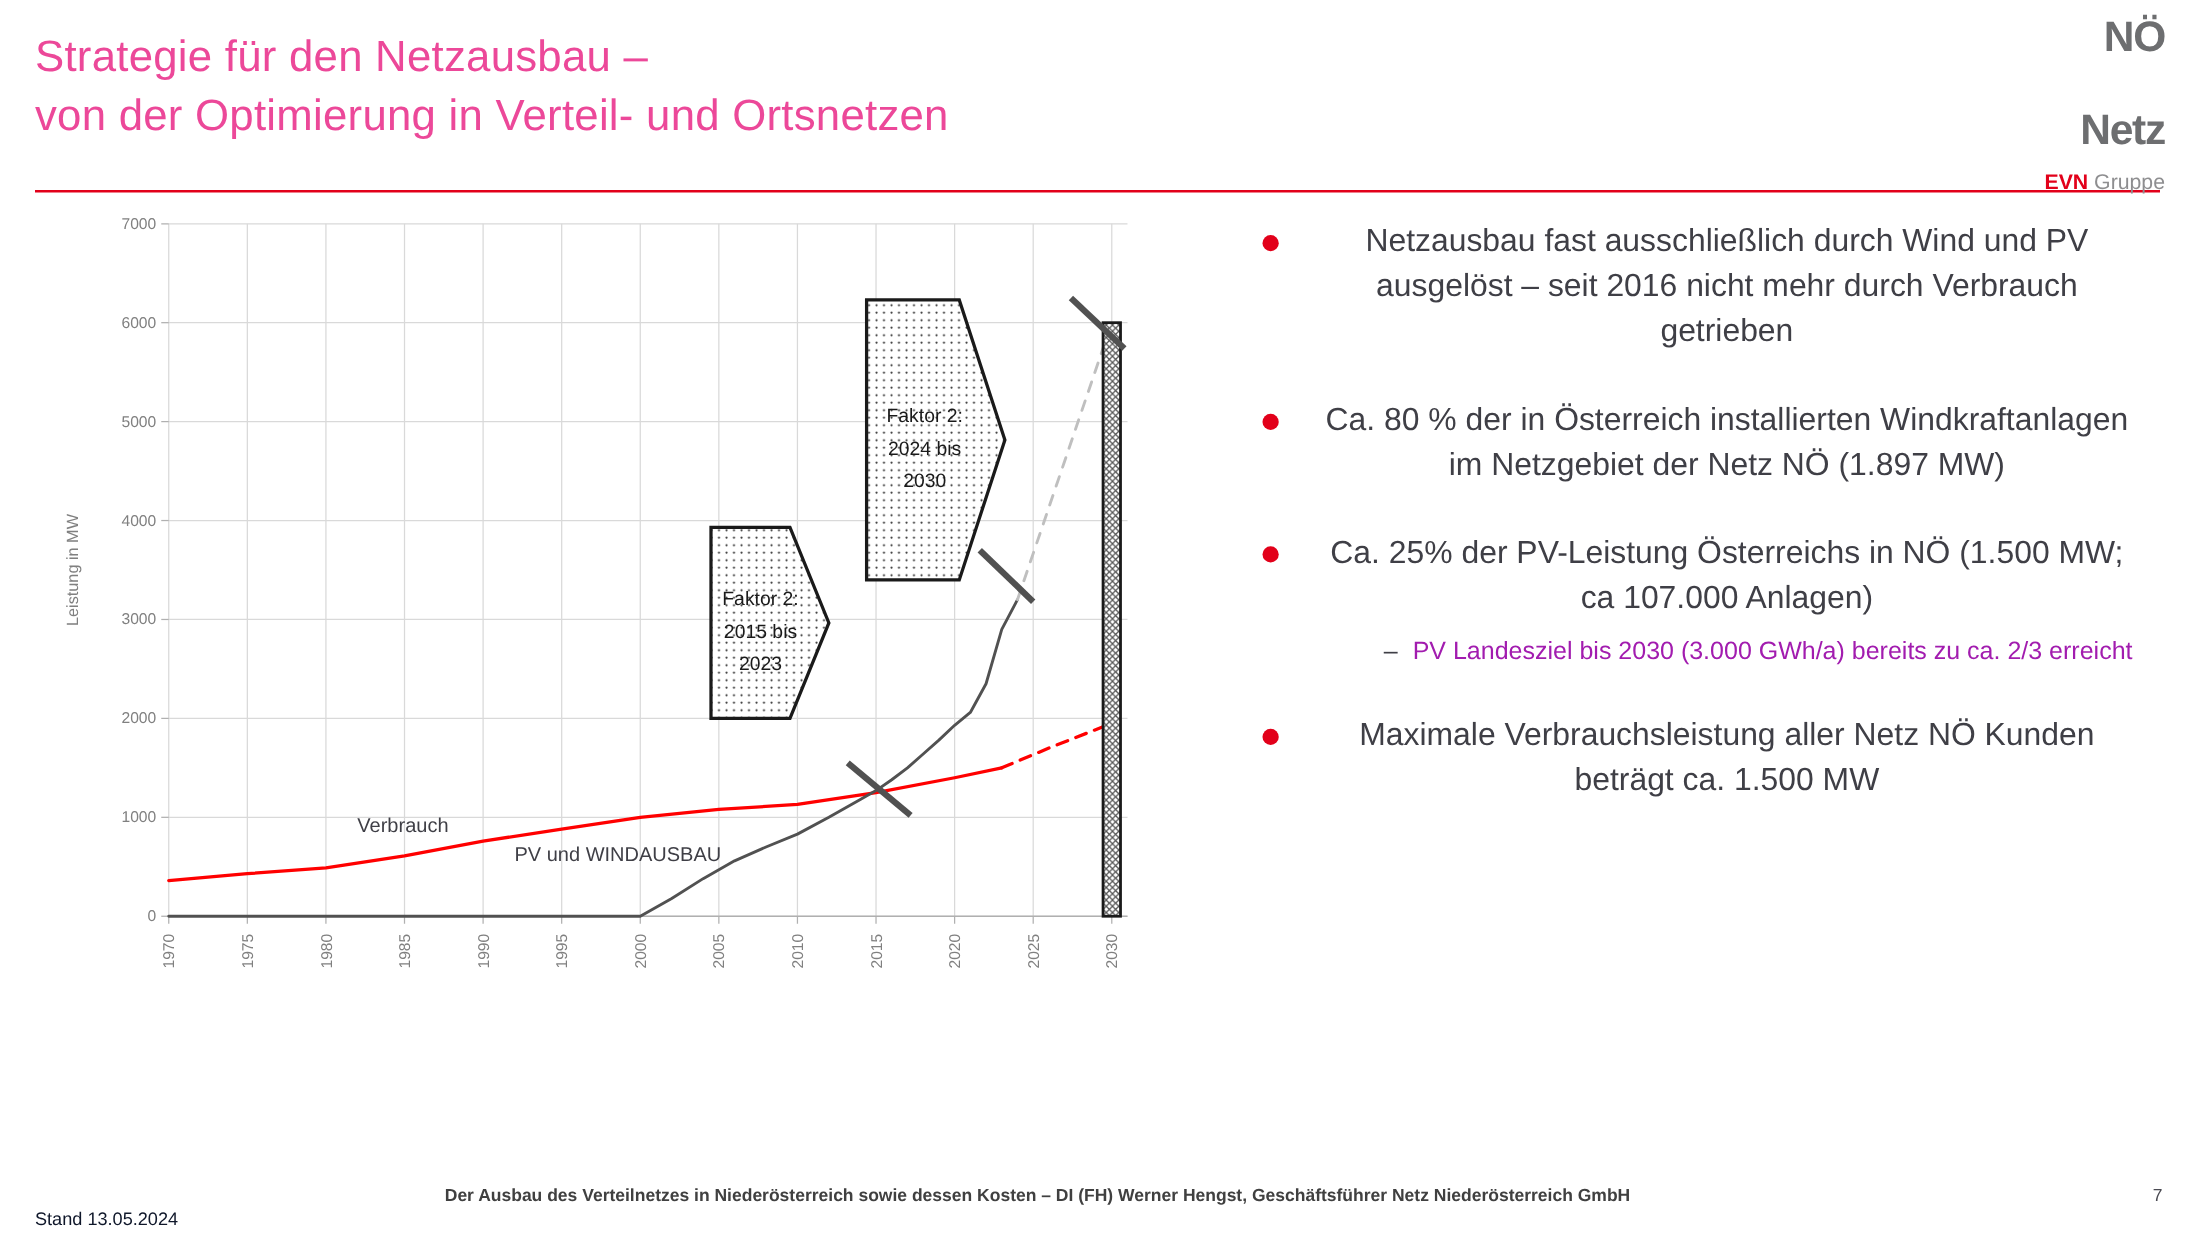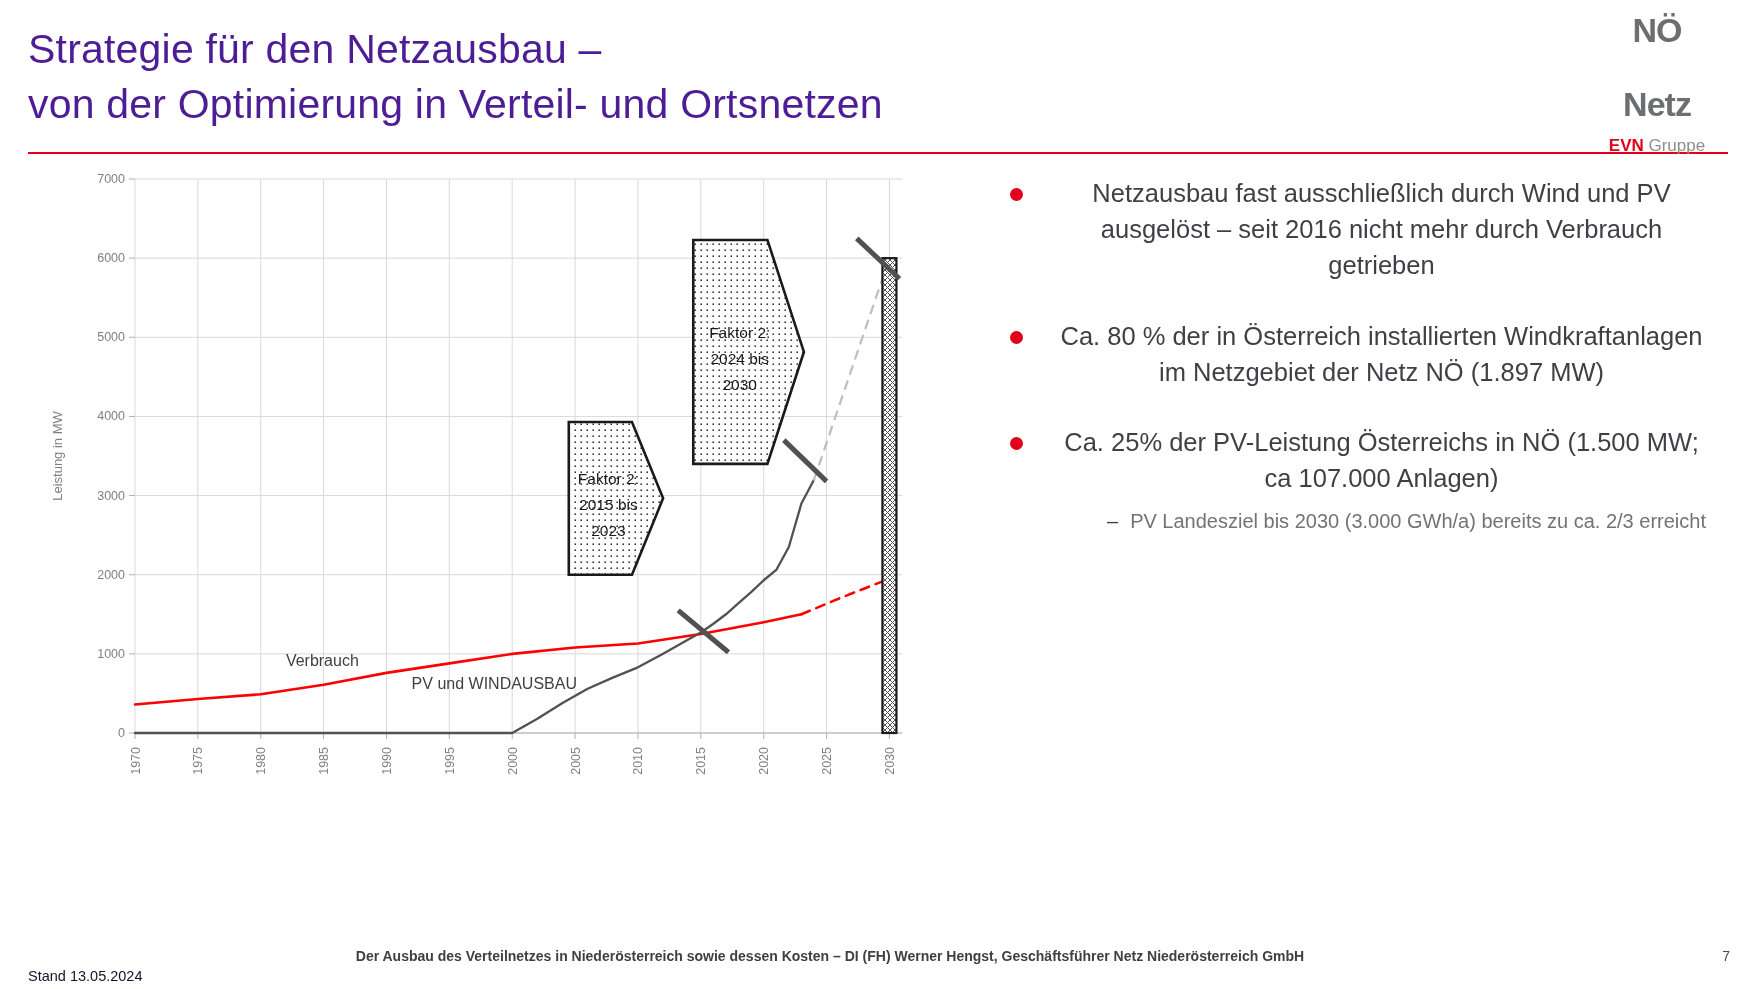--- a/index.html
+++ b/index.html
@@ -6,51 +6,51 @@
   body{
     width:1756px;height:989px;background:#ffffff;
     font-family:"Liberation Sans",sans-serif;
     color:#3f3f46;position:relative;overflow:hidden;
   }
   .slide{position:absolute;inset:0;}
 
   
   .title{
     position:absolute;left:28px;top:22px;width:1000px;
-    font-size:41px;line-height:1.35;font-weight:300;
-    color:#4c1d95;letter-spacing:.2px;white-space:pre-line;
+    font-size:35px;line-height:1.35;font-weight:300;
+    color:#ec4899;letter-spacing:.2px;white-space:pre-line;
   }
   .rule{
     position:absolute;left:28px;top:152px;width:1700px;height:2px;
     background:#e2001a;
   }
 
   
-  .logo{position:absolute;right:24px;top:14px;width:150px;text-align:center;}
+  .logo{position:absolute;right:24px;top:14px;width:150px;text-align:right;}
   .logo .l1{font-size:34px;font-weight:bold;color:#6d6e70;line-height:.95;letter-spacing:-1px;}
   .logo .l2{font-size:34px;font-weight:bold;color:#6d6e70;line-height:1.0;letter-spacing:-1px;margin-top:41px;}
   .logo .l3{margin-top:16px;font-size:17px;font-weight:bold;color:#e2001a;line-height:1;}
   .logo .l3 .gr{color:#8e8e90;font-weight:normal;}
 
   
   .chartwrap{position:absolute;left:40px;top:165px;width:880px;height:680px;}
   svg{display:block;}
   .axlabel{fill:#808080;font-size:12.5px;font-family:"Liberation Sans",sans-serif;}
   .ytitle{fill:#808080;font-size:13px;font-family:"Liberation Sans",sans-serif;}
   .serieslabel{fill:#3f3f46;font-size:16px;font-family:"Liberation Sans",sans-serif;}
   .calloutText{fill:#1a1a1a;font-size:15.5px;font-family:"Liberation Sans",sans-serif;text-anchor:middle;}
 
   
   .bullets{position:absolute;left:1010px;top:175px;width:700px;}
   .bullet{display:flex;align-items:flex-start;margin-bottom:34px;}
   .dot{flex:0 0 auto;width:13px;height:13px;border-radius:50%;background:#e2001a;margin-top:13px;margin-right:30px;}
   .btext{font-size:25.5px;line-height:1.42;font-weight:300;color:#3f3f46;text-align:center;}
   .subbullet{display:flex;align-items:flex-start;margin:12px 0 0 54px;}
   .dash{flex:0 0 auto;font-size:20px;color:#3f3f46;margin-right:12px;line-height:1.35;font-weight:300;}
-  .subtext{font-size:20px;line-height:1.38;font-weight:300;color:#737373;}
+  .subtext{font-size:20px;line-height:1.38;font-weight:300;color:#a21caf;}
 
   
   .footnote{
     position:absolute;left:240px;top:948px;width:1180px;text-align:center;
     font-size:14px;color:#404040;font-weight:700;
   }
   .stand{position:absolute;left:28px;top:968px;font-size:14.5px;color:#0f172a;font-weight:300;}
   .pageno{position:absolute;right:26px;top:948px;font-size:14px;color:#4a4a52;font-weight:300;}
 </style>
 </head>
@@ -194,19 +194,25 @@
       <div class="bullet">
         <span class="dot"></span>
         <div>
           <div class="btext">Ca. 25% der PV-Leistung Österreichs in NÖ (1.500 MW; ca 107.000 Anlagen)</div>
           <div class="subbullet">
             <span class="dash">–</span>
             <div class="subtext">PV Landesziel bis 2030 (3.000 GWh/a) bereits zu ca. 2/3 erreicht</div>
           </div>
         </div>
       </div>
+      <div class="bullet">
+        <span class="dot"></span>
+        <div>
+          <div class="btext">Maximale Verbrauchsleistung aller Netz NÖ Kunden beträgt ca. 1.500 MW</div>
+        </div>
+      </div>
     </div>
 
   <div class="footnote">Der Ausbau des Verteilnetzes in Niederösterreich sowie dessen Kosten – DI (FH) Werner Hengst, Geschäftsführer Netz Niederösterreich GmbH</div>
   <div class="stand">Stand 13.05.2024</div>
   <div class="pageno">7</div>
 
 </div>
 
 </body></html>

